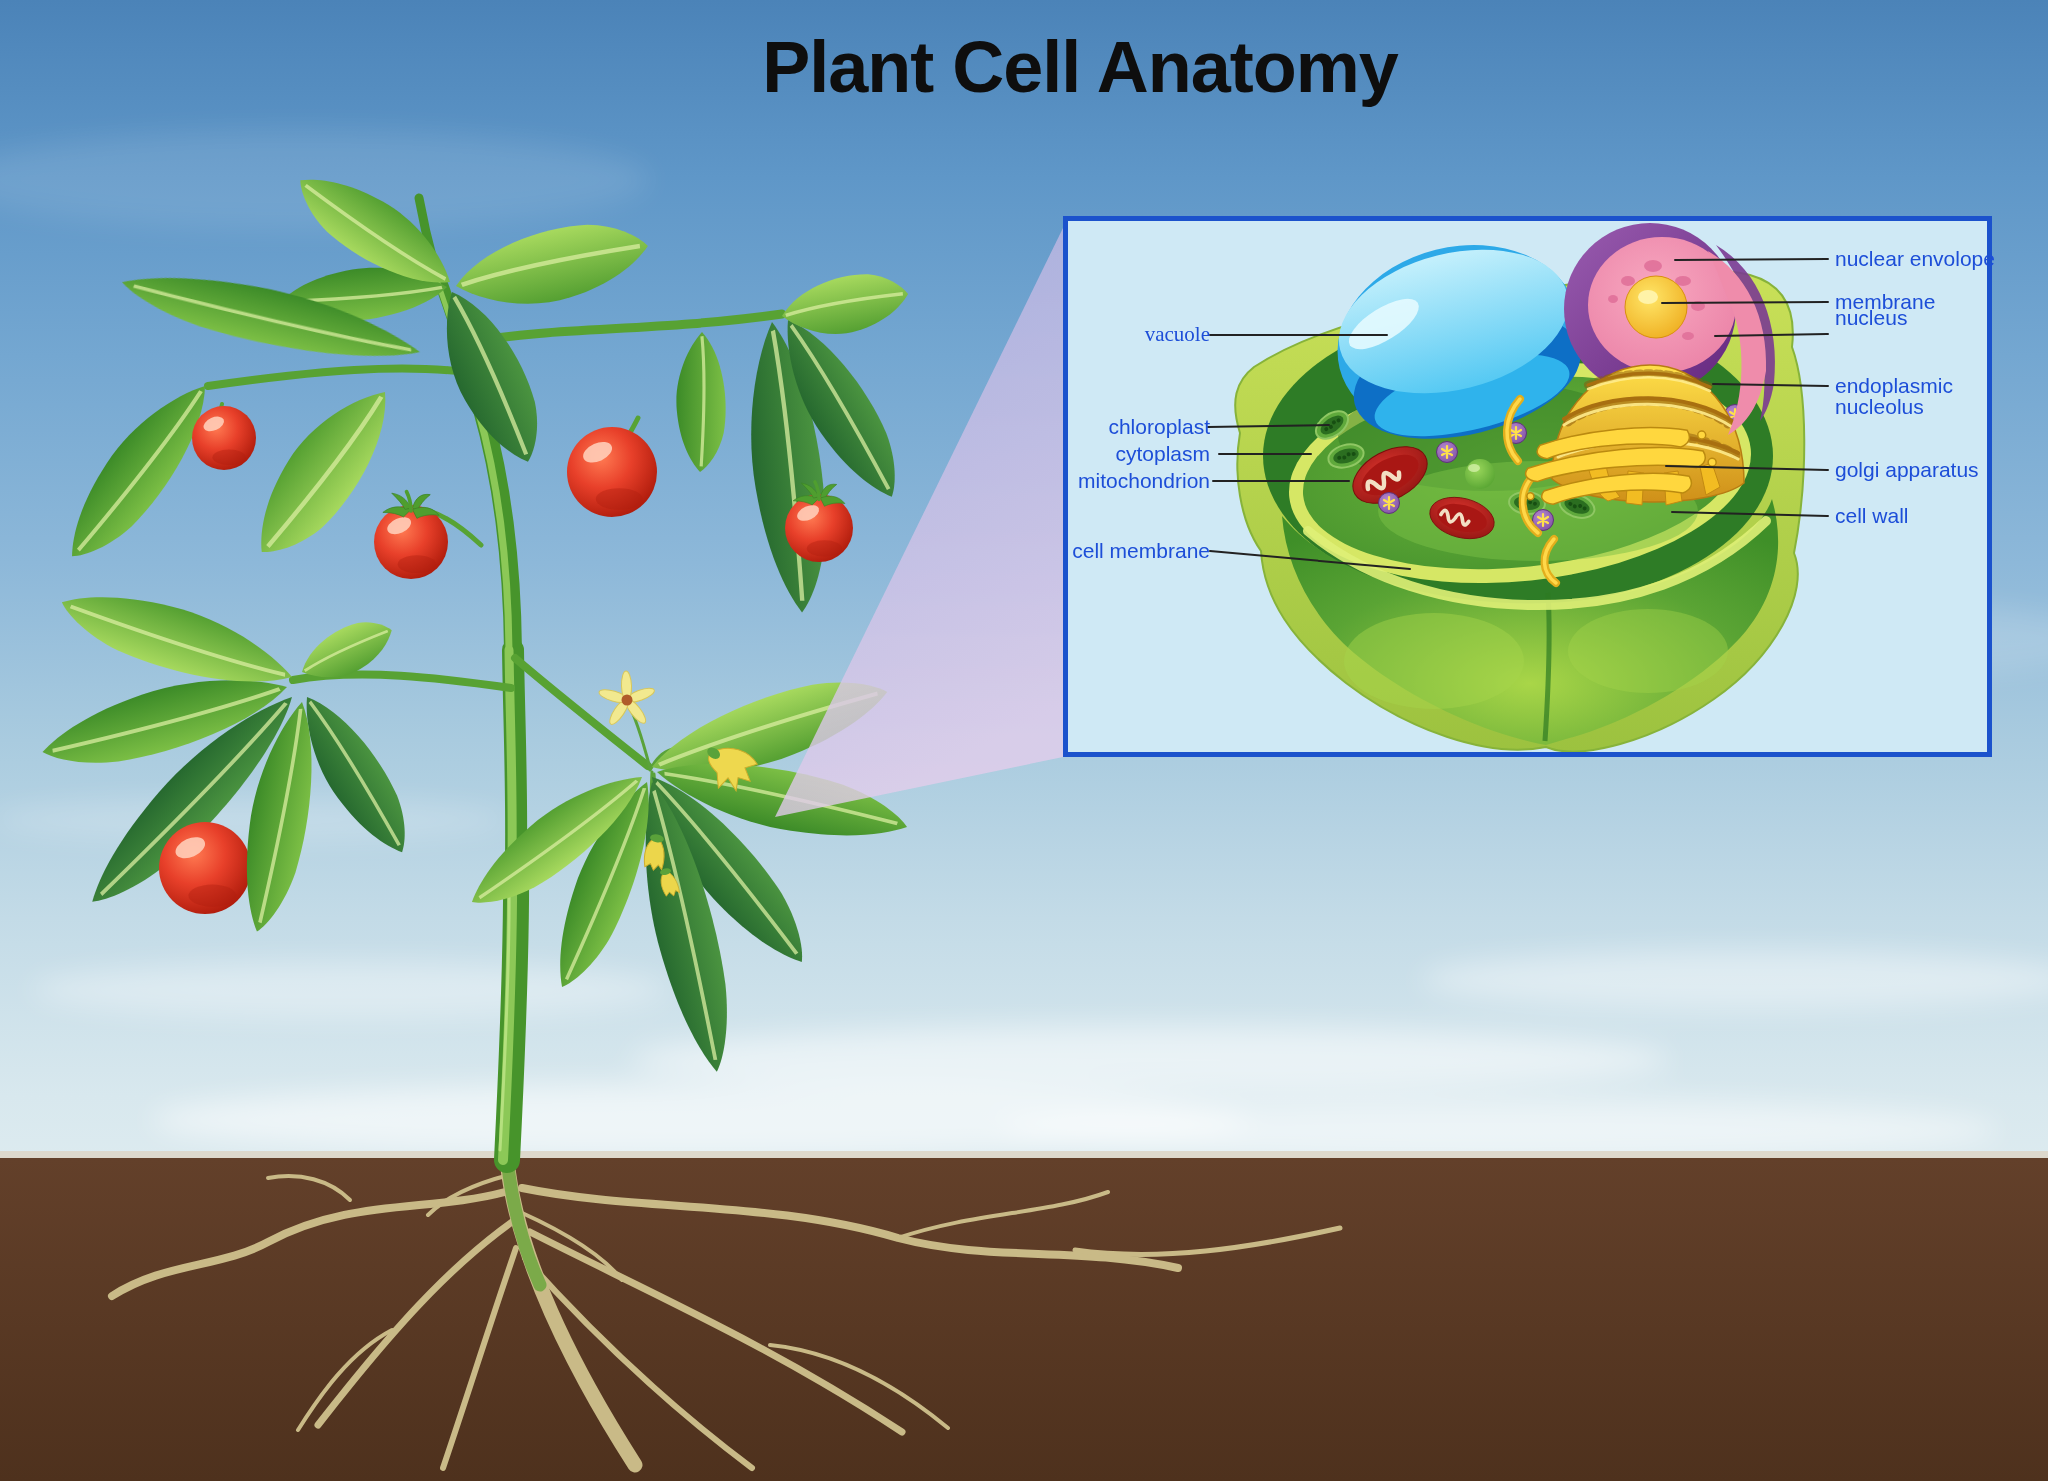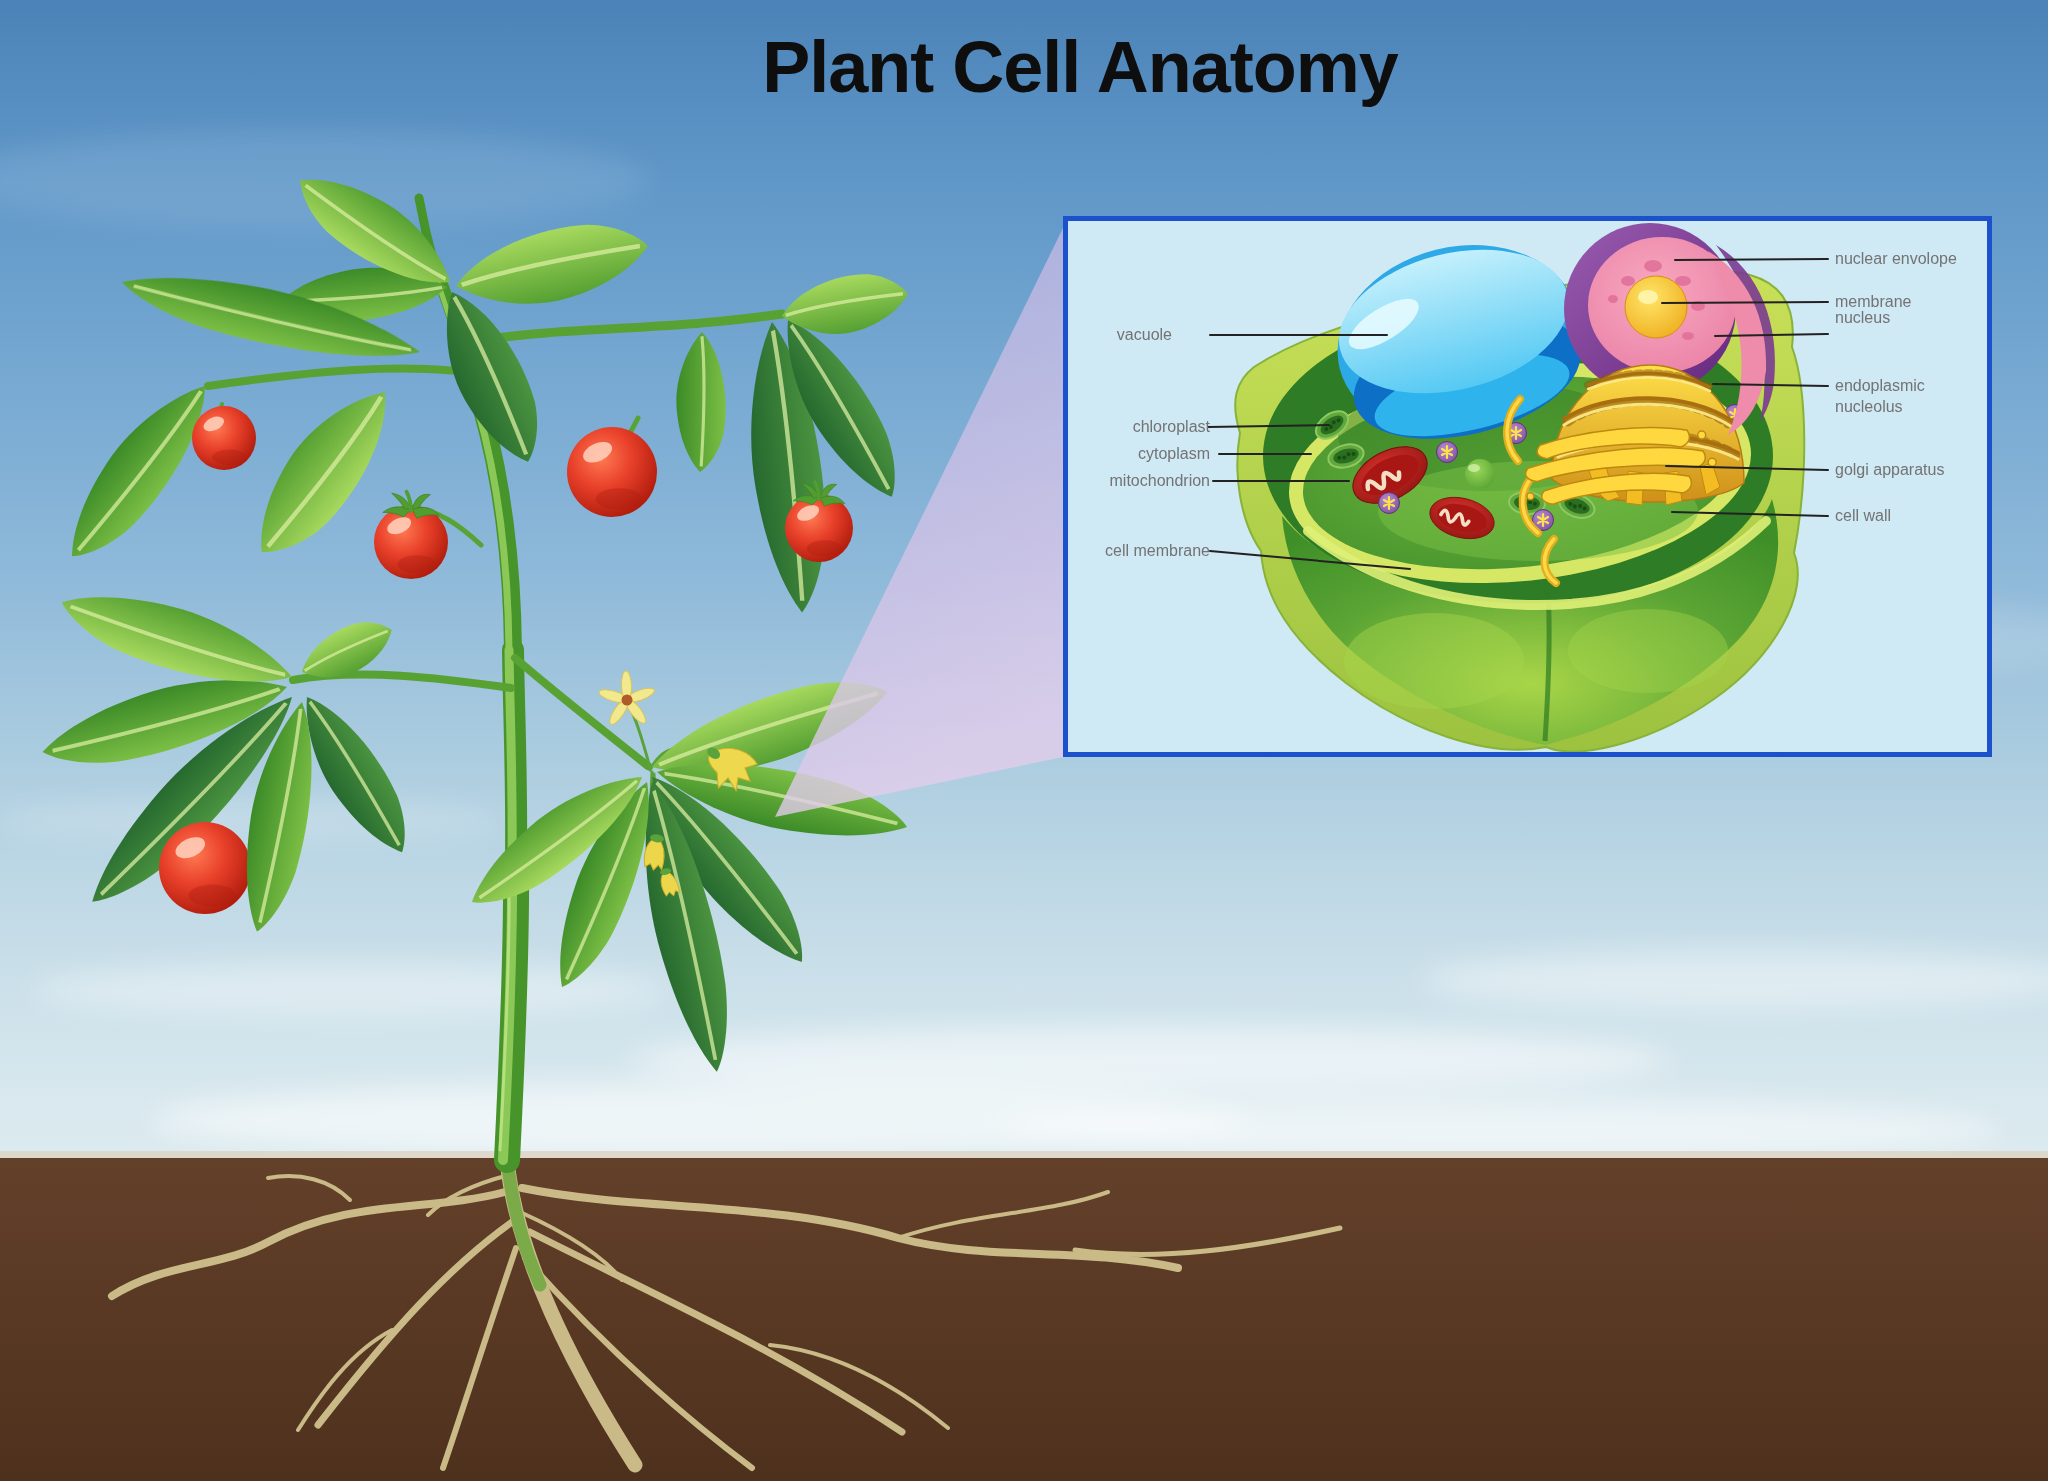--- a/index.html
+++ b/index.html
@@ -5,21 +5,21 @@
   html,body{margin:0;padding:0;background:#222;}
   .scene{position:relative;width:2048px;height:1481px;overflow:hidden;
     font-family:"Liberation Sans",sans-serif;
     background:linear-gradient(180deg,#4b83b8 0%,#5f97c8 12%,#74a7d1 24%,#8db8d9 38%,#a9cbdf 50%,#c3dbe7 62%,#d8e8ee 74%,#e4efF2 86%,#e9f1f2 100%);}
   .scene svg{position:absolute;left:0;top:0;}
   .title{position:absolute;left:740px;top:26px;width:680px;text-align:center;
     font-size:72px;font-weight:bold;letter-spacing:-1px;color:#0e0e0e;}
   .callout{position:absolute;left:1063px;top:216px;width:929px;height:541px;
     box-sizing:border-box;border:5px solid #1b52cc;background:#cfe9f5;}
   .callout svg{position:absolute;left:0;top:0;}
-  .cell-label{position:absolute;font-size:16px;line-height:21px;color:#737373;white-space:nowrap;}
+  .cell-label{position:absolute;font-size:21px;line-height:21px;color:#1d4ed8;white-space:nowrap;}
   .cell-label.wrap{white-space:normal;width:125px;}
   .lab-right{text-align:left;}
   .lab-left{text-align:right;}
 </style>
 </head>
 <body>
 
 <div class="scene">
 
 <svg width="2048" height="1481" viewBox="0 0 2048 1481">
@@ -403,21 +403,21 @@
       <path d="M142,330 L342,348"></path>
       <path d="M607,39 L760,38"></path>
       <path d="M594,82 L760,81"></path>
       <path d="M647,115 L760,113"></path>
       <path d="M645,163 L760,165"></path>
       <path d="M598,245 L760,249"></path>
       <path d="M604,291 L760,295"></path>
     </g>
   </svg>
 
-  <div class="cell-label lab-left" style="right:815px;top:103px;">vacuole</div>
+  <div class="cell-label lab-left" style="right:777px;top:103px;font-family:Liberation Serif, serif;">vacuole</div>
   <div class="cell-label lab-left" style="right:777px;top:195px;">chloroplast</div>
   <div class="cell-label lab-left" style="right:777px;top:222px;">cytoplasm</div>
   <div class="cell-label lab-left" style="right:777px;top:249px;">mitochondrion</div>
   <div class="cell-label lab-left" style="right:777px;top:319px;">cell membrane</div>
 
   <div class="cell-label lab-right" style="left:767px;top:27px;">nuclear envolope</div>
   <div class="cell-label lab-right" style="left:767px;top:70px;">membrane</div>
   <div class="cell-label lab-right" style="left:767px;top:86px;">nucleus</div>
   <div class="cell-label lab-right wrap" style="left:767px;top:154px;">endoplasmic nucleolus</div>
   <div class="cell-label lab-right" style="left:767px;top:238px;">golgi apparatus</div>

